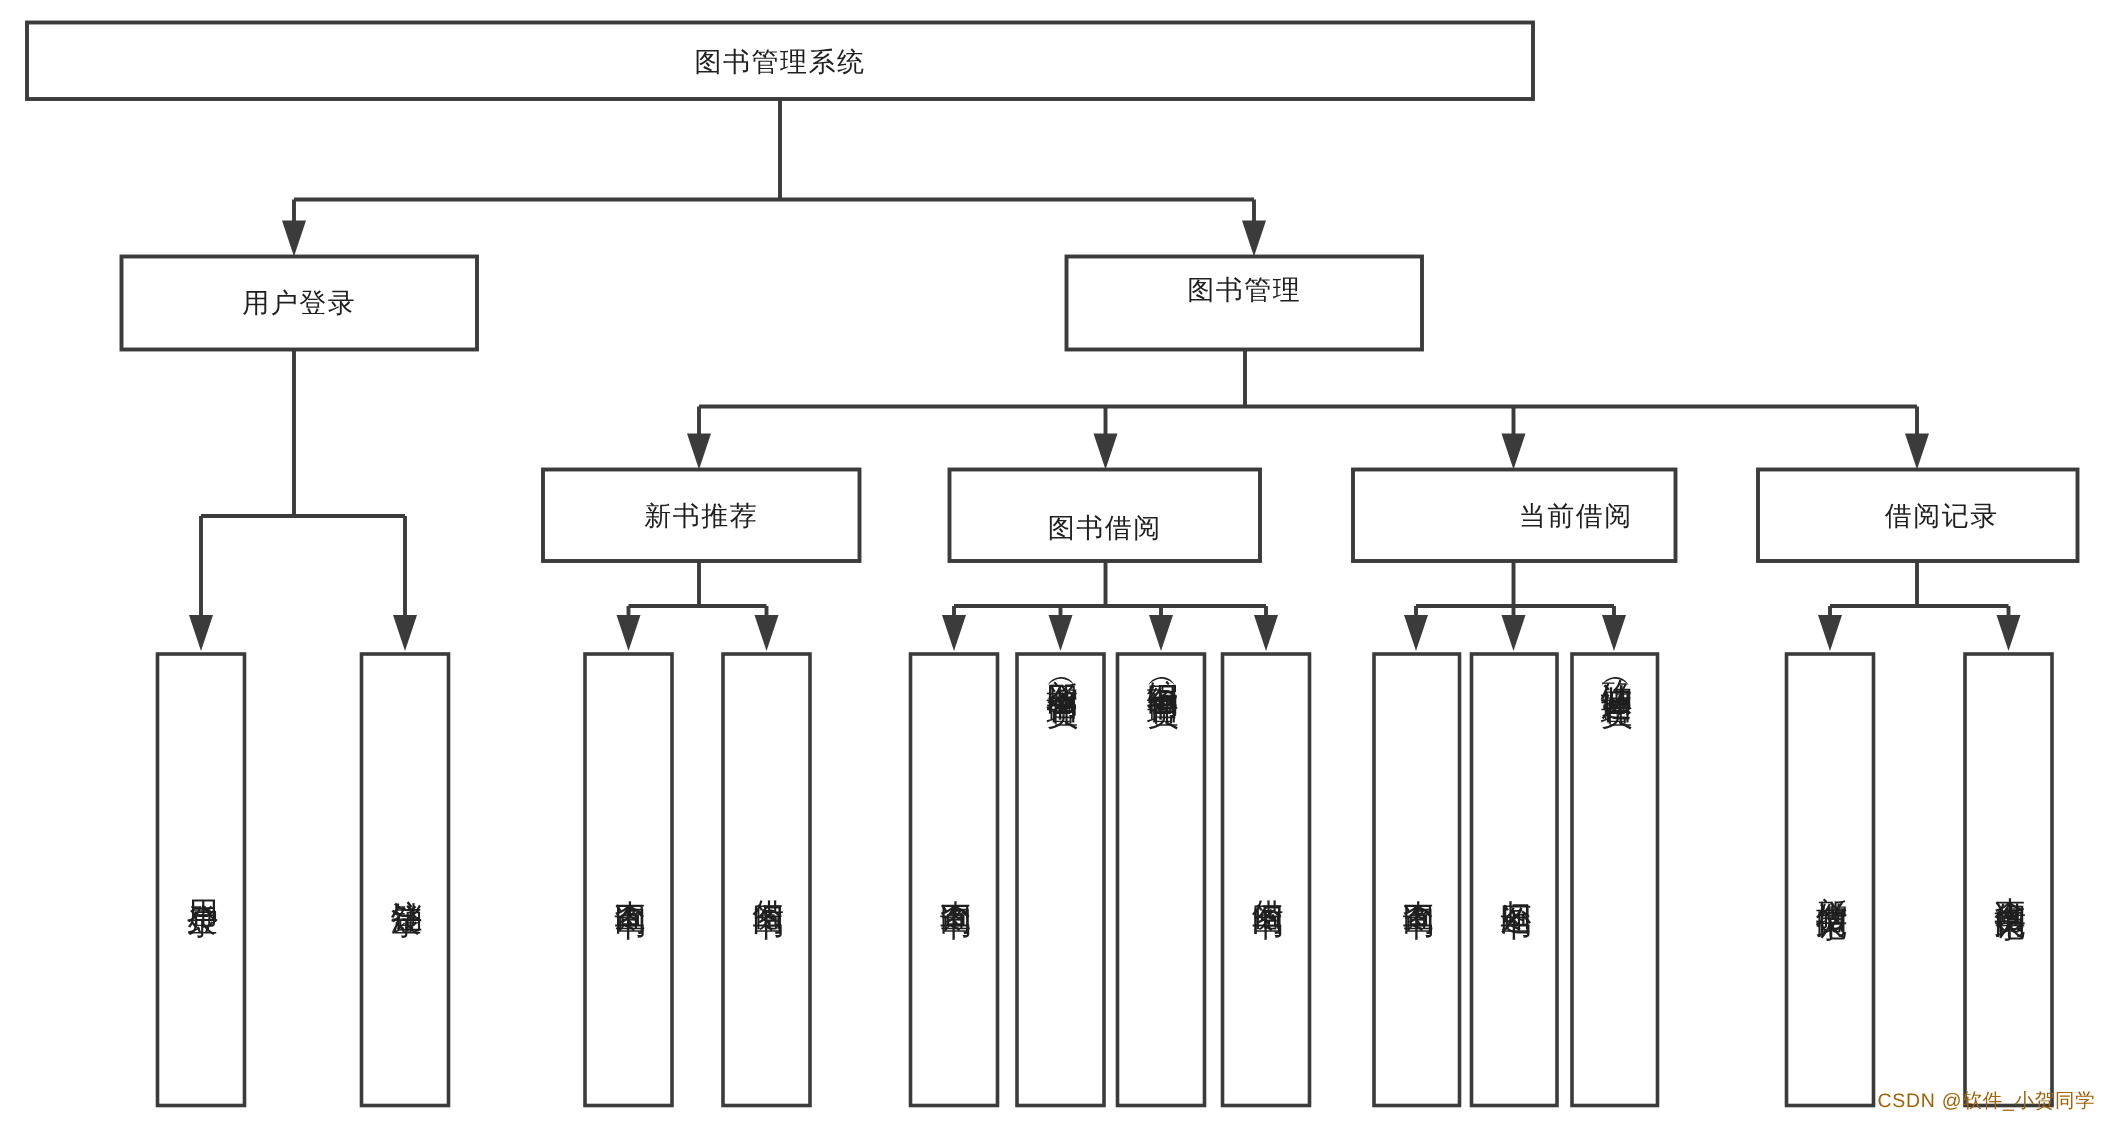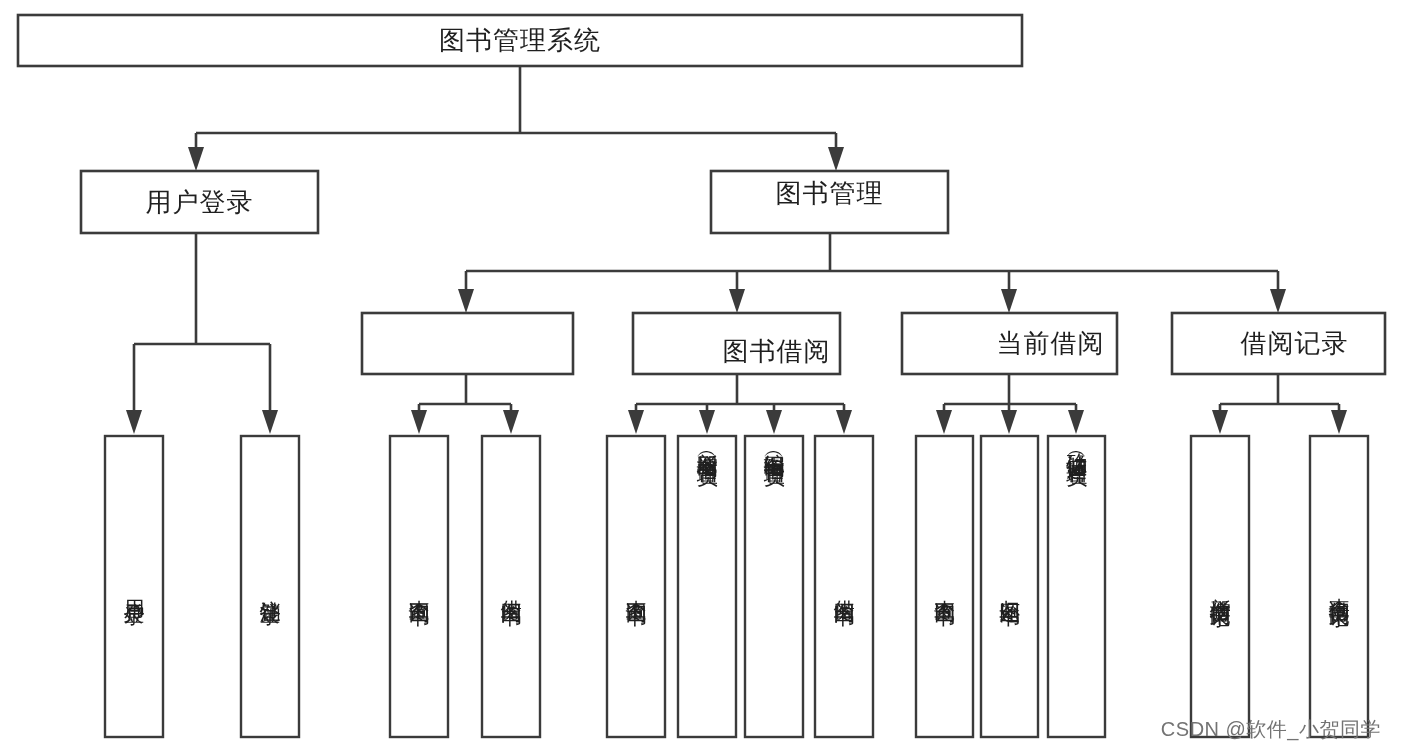--- a/index.html
+++ b/index.html
@@ -63,32 +63,32 @@
   }
   .hlabel-box {
     position: absolute;
     display: flex;
     align-items: center;
     justify-content: center;
     pointer-events: none;
   }
   .hlabel-text {
     font-family: "Liberation Sans", "DejaVu Sans", sans-serif;
-    font-size: 26px;
+    font-size: 18px;
     color: #1f1f1f;
     letter-spacing: 1px;
     white-space: nowrap;
   }
   #watermark {
     position: absolute;
-    right: 24px;
+    right: 8px;
     bottom: 4px;
     font-family: "Liberation Sans", "DejaVu Sans", sans-serif;
-    font-size: 20px;
-    color: #737373;
+    font-size: 13px;
+    color: #a16207;
     letter-spacing: 0.5px;
     white-space: nowrap;
   }
 </style>
 </head>
 <body>
 
 <div id="diagram-root">
 
   <svg class="flow" viewBox="0 0 1405 747" xmlns="http://www.w3.org/2000/svg">
@@ -200,21 +200,24 @@
     <span class="hlabel-text">图书管理系统</span>
   </div>
 
   <div class="hlabel-box" style="left:81px; top:171px; width:237px; height:62px;">
     <span class="hlabel-text">用户登录</span>
   </div>
   <div class="hlabel-box" style="left:711px; top:171px; width:237px; height:44px;">
     <span class="hlabel-text">图书管理</span>
   </div>
 
-  <div class="hlabel-box" style="left:633px; top:313px; width:207px; height:77px;margin-left:40px;">
+  <div class="hlabel-box" style="left:362px; top:313px; width:211px; height:61px;">
+    <span class="hlabel-text">新书推荐</span>
+  </div>
+  <div class="hlabel-box" style="left:633px; top:313px; width:207px; height:77px;">
     <span class="hlabel-text">图书借阅</span>
   </div>
   <div class="hlabel-box" style="left:902px; top:313px; width:215px; height:61px;margin-left:41px;">
     <span class="hlabel-text">当前借阅</span>
   </div>
   <div class="hlabel-box" style="left:1188px; top:313px; width:213px; height:61px;">
     <span class="hlabel-text">借阅记录</span>
   </div>
 
   <div class="vlabel-box" style="left:105px; top:436px; width:58px; height:301px;">

